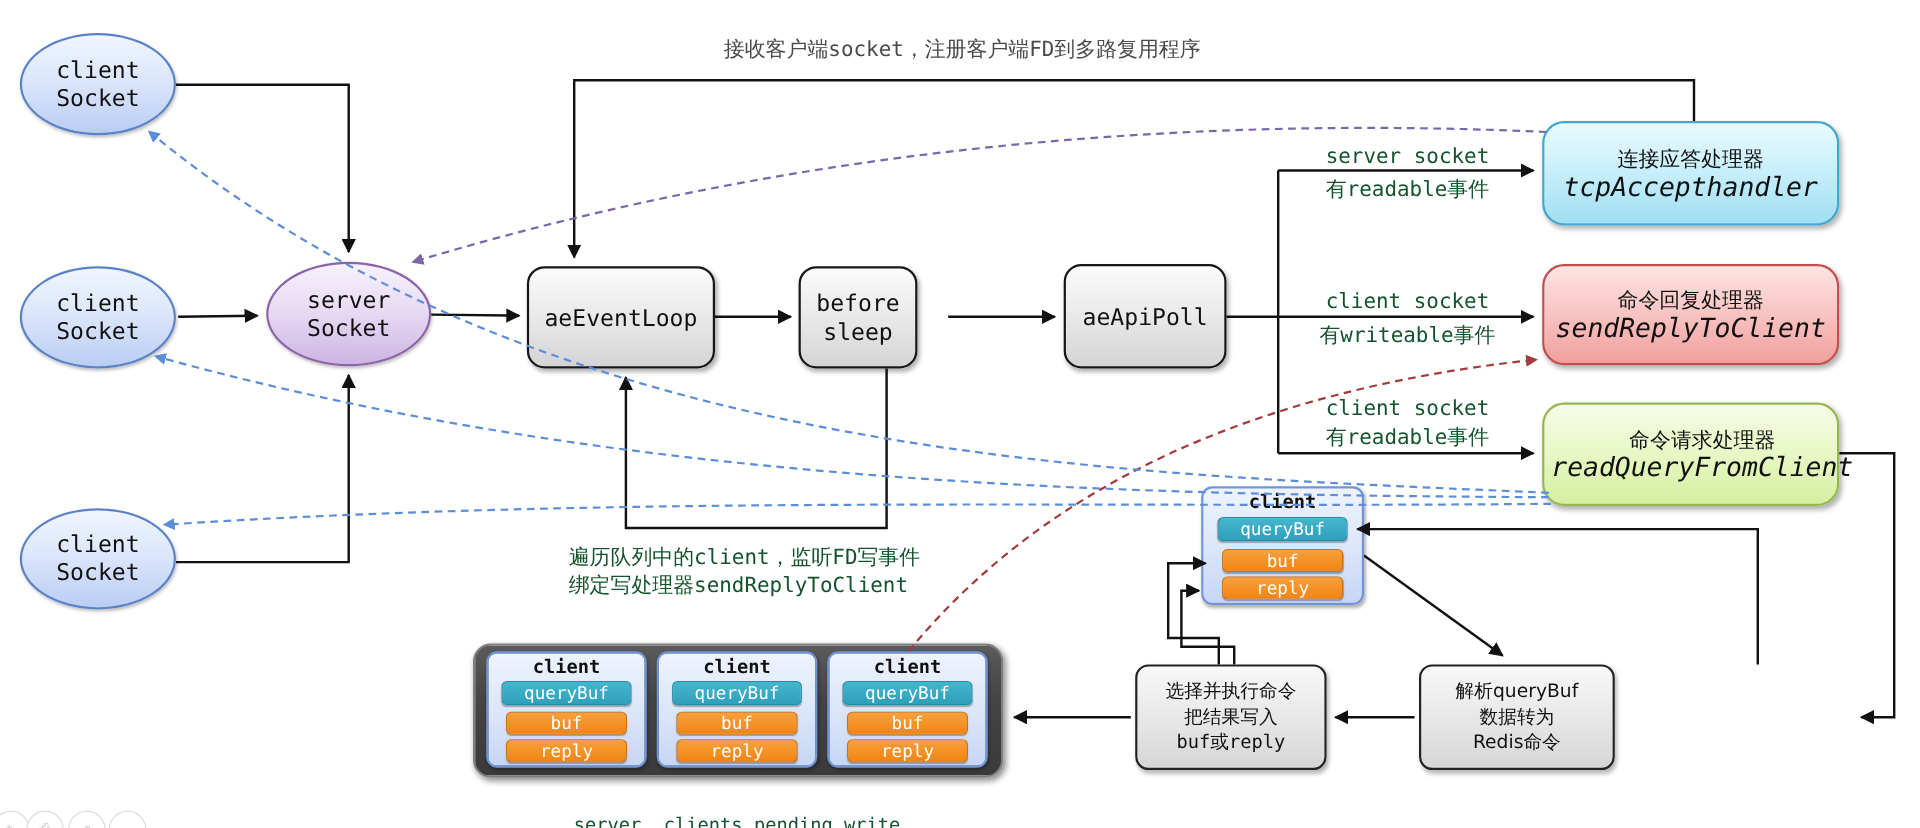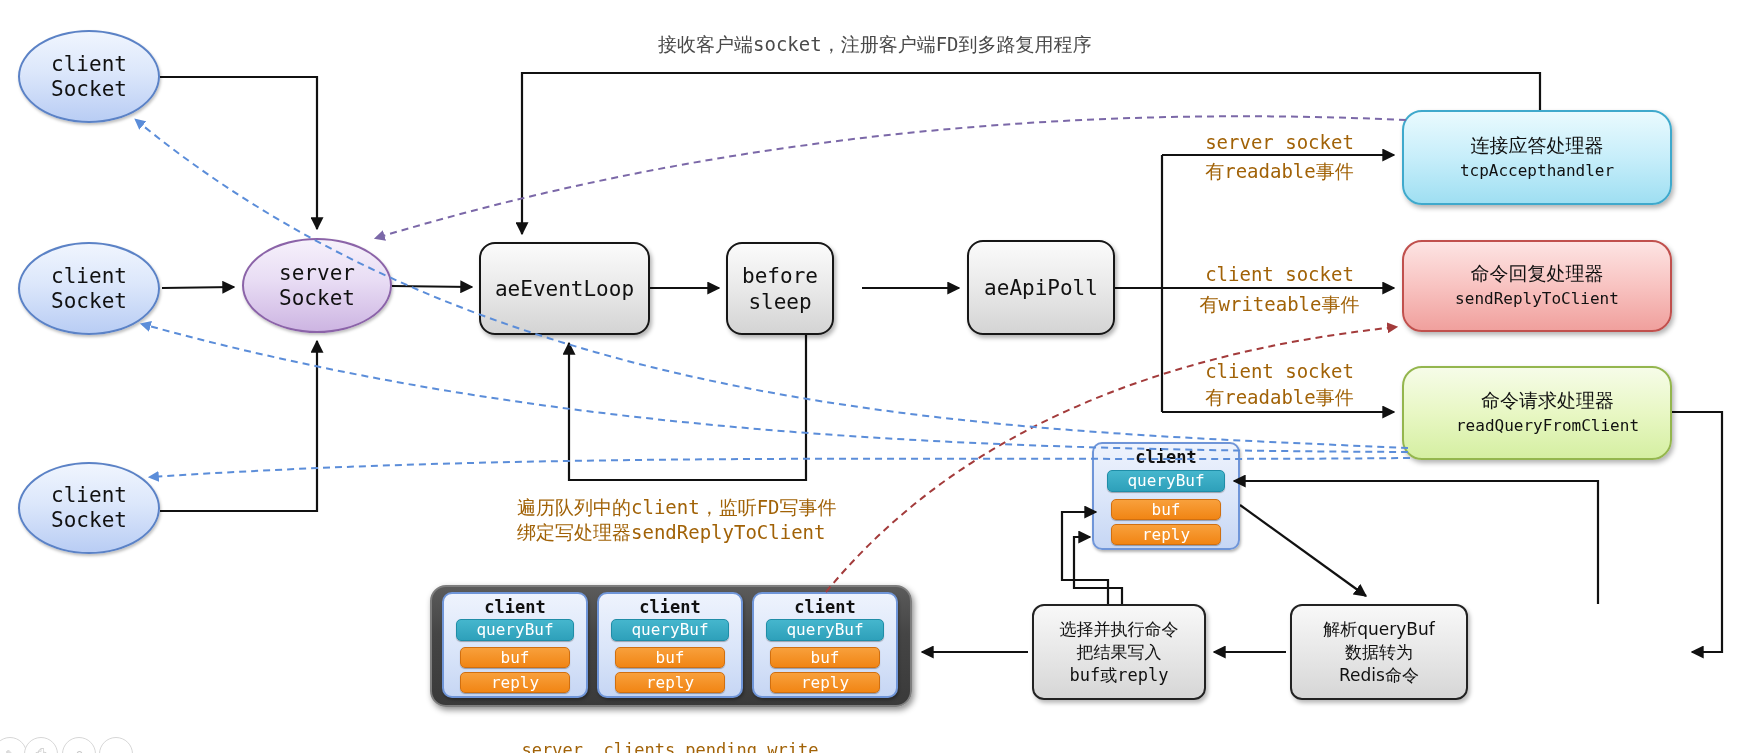--- a/index.html
+++ b/index.html
@@ -20,36 +20,36 @@
         font-size:21px;line-height:26px;color:#111;}
   .sbox{border:2px solid #222;border-radius:12px;
         background:linear-gradient(to bottom,#f8f8f8 0%,#e6e6e6 55%,#d6d6d6 100%);
         box-shadow:2px 3px 4px rgba(0,0,0,.28);
         font-size:17px;line-height:23px;color:#111;
         font-family:"DejaVu Sans","Liberation Sans",sans-serif;}
   .sbox .mono{font-family:"DejaVu Sans Mono","Liberation Mono",monospace;}
   .hbox{border-radius:20px;font-size:19px;line-height:25px;color:#111;
         box-shadow:2px 3px 5px rgba(0,0,0,.3);
         font-family:"DejaVu Sans","Liberation Sans",sans-serif;}
-  .hbox .code{font-family:"DejaVu Sans Mono","Liberation Mono",monospace;font-size:16px;}
+  .hbox .code{font-family:"DejaVu Sans Mono","Liberation Mono",monospace;font-size:24px;font-style:italic;}
   .hbox.cyan{border:2px solid #3fa9cc;background:linear-gradient(to bottom,#e9fafe 0%,#c7eefa 50%,#9fdff2 100%);}
   .hbox.red{border:2px solid #c0504d;background:linear-gradient(to bottom,#fde4e3 0%,#f8c3c1 50%,#f0a09d 100%);}
   .hbox.green{border:2px solid #94b64e;background:linear-gradient(to bottom,#f6fce8 0%,#e8f7c4 50%,#d5efa2 100%);padding-left:21px;}
   .clientbox{border:2px solid #6f95d8;border-radius:10px;
         background:linear-gradient(to bottom,#eef3fd 0%,#dae5f9 55%,#c6d6f4 100%);
         box-shadow:1px 2px 3px rgba(0,0,0,.3);justify-content:flex-start;}
   .clientbox .ctitle{font-weight:bold;font-size:17px;color:#111;margin-top:3px;}
   .chip{border-radius:5px;color:#fff;font-size:16px;line-height:20px;text-align:center;
         box-shadow:0 1px 1px rgba(0,0,0,.3);box-sizing:border-box;}
   .chip.teal{background:linear-gradient(to bottom,#45b6cd 0%,#2ea0ba 100%);border:1px solid #1f8da7;}
   .chip.orange{background:linear-gradient(to bottom,#f8a03c 0%,#f18514 100%);border:1px solid #d06f10;}
   .container-dark{border-radius:16px;border:2px solid #7e7e7e;
         background:linear-gradient(to bottom,#5b5b5b 0%,#454545 40%,#3a3a3a 100%);
         box-shadow:2px 3px 6px rgba(0,0,0,.45);}
-  .lbl{position:absolute;z-index:2;color:#a16207;font-size:19px;white-space:nowrap;}
+  .lbl{position:absolute;z-index:2;color:#14532d;font-size:19px;white-space:nowrap;}
   .lbl.center{text-align:center;}
   .toolbtn{position:absolute;z-index:4;width:32px;height:32px;border:1.5px solid #d7d7d7;border-radius:50%;
         color:#c8c8c8;font-size:15px;display:flex;align-items:center;justify-content:center;background:#fff;}
 </style>
 </head>
 <body>
 
 <div id="stage">
 
   <svg id="under" class="layer" width="1745" height="753" viewBox="0 0 1745 753">

